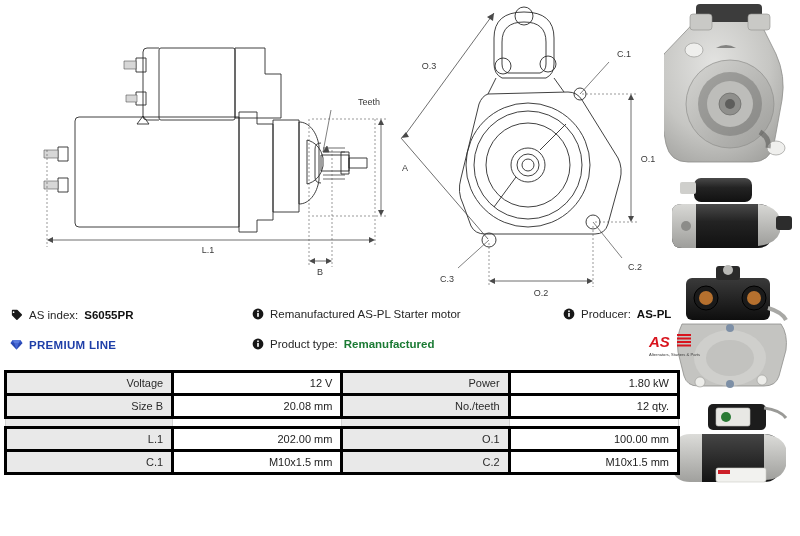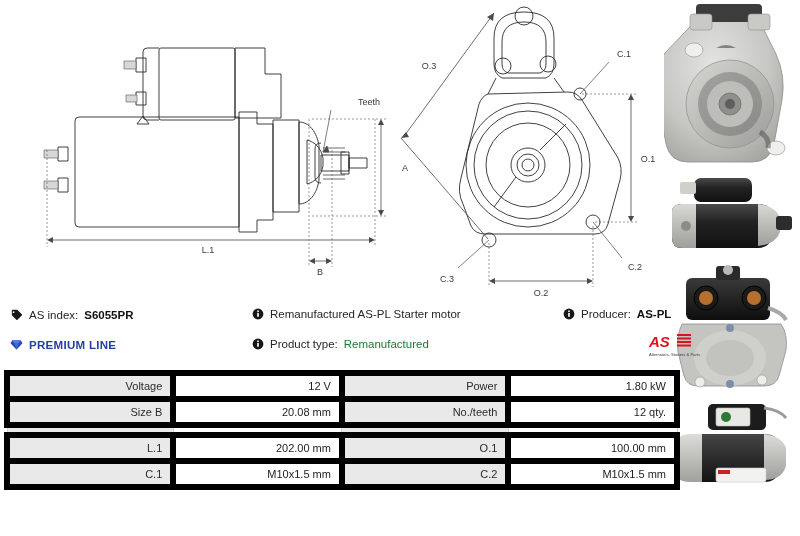--- a/index.html
+++ b/index.html
@@ -32,34 +32,34 @@
   
   .info { position:absolute; left:0; top:305px; width:800px; height:58px; }
   .info-line { position:absolute; display:flex; align-items:center; gap:6px; font-size:11.5px; color:#1b1b1b; }
   .info-line.l1 { top:3px; }
   .info-line.l2 { top:33px; }
   .col-a { left:10px; }
   .col-b { left:252px; }
   .col-c { left:563px;align-items:flex-end; }
   .lbl-plain { color:#262626; }
   .lbl-bold { font-weight:bold; color:#111; }
-  .green-bold { font-weight:normal; color:#1a7a33; }
+  .green-bold { font-weight:bold; color:#1a7a33; }
   .premium { color:#1f3fa8; font-weight:bold; font-size:11.5px; letter-spacing:.3px; }
   .icon { display:inline-flex; align-items:center; justify-content:center; }
 
   
   .brand { position:absolute; left:615px; top:332px; width:70px; height:28px;margin-left:32px; }
 
   
   .spec {
     position:absolute; left:4px; top:370px;
     width:676px; border-collapse:collapse;
     font-size:11px; color:#1d1d1d;
   }
-  .spec td { border:6px solid #000000; padding:4px 8px; height:22px; vertical-align:middle; }
+  .spec td { border:3px solid #000000; padding:4px 8px; height:22px; vertical-align:middle; }
   .spec td.k { background:#e9e9e9; text-align:right; width:168px; color:#2b2b2b; }
   .spec td.v { background:#ffffff; text-align:right; width:170px;padding-left:30px; }
   .spec tr.gap td { height:10px; border-left:1px solid #d2d2d2; border-right:1px solid #d2d2d2; border-top:none; border-bottom:none; padding:0; }
   .spec tr.gap td.k { background:#e9e9e9; }
   .spec tr.gap td.v { background:#fff; }
 </style>
 </head>
 <body>
 
 <div class="page">

